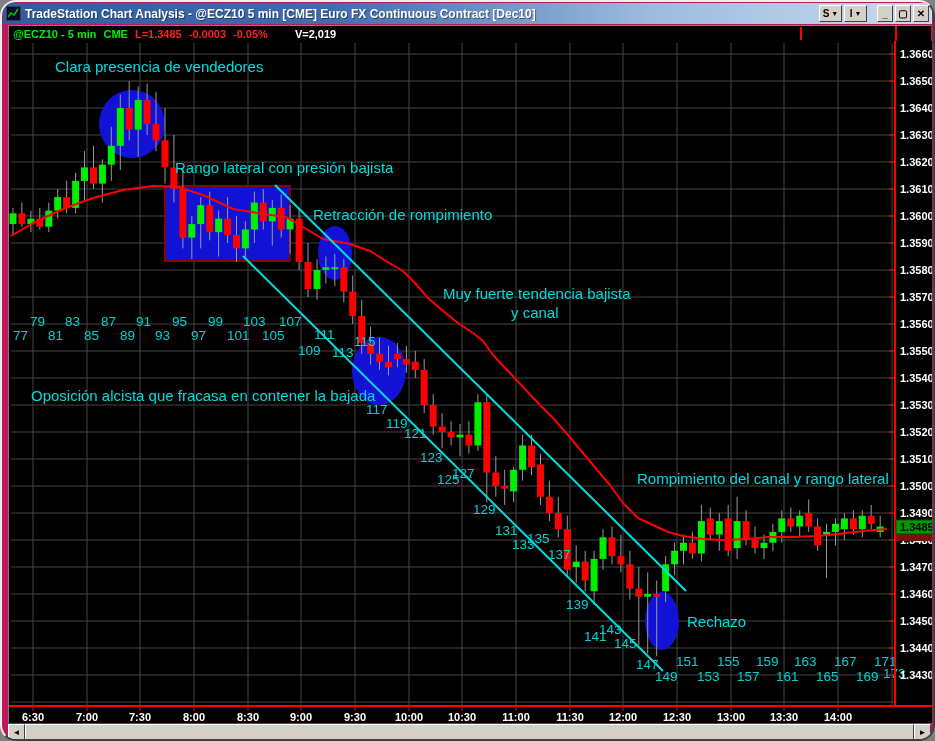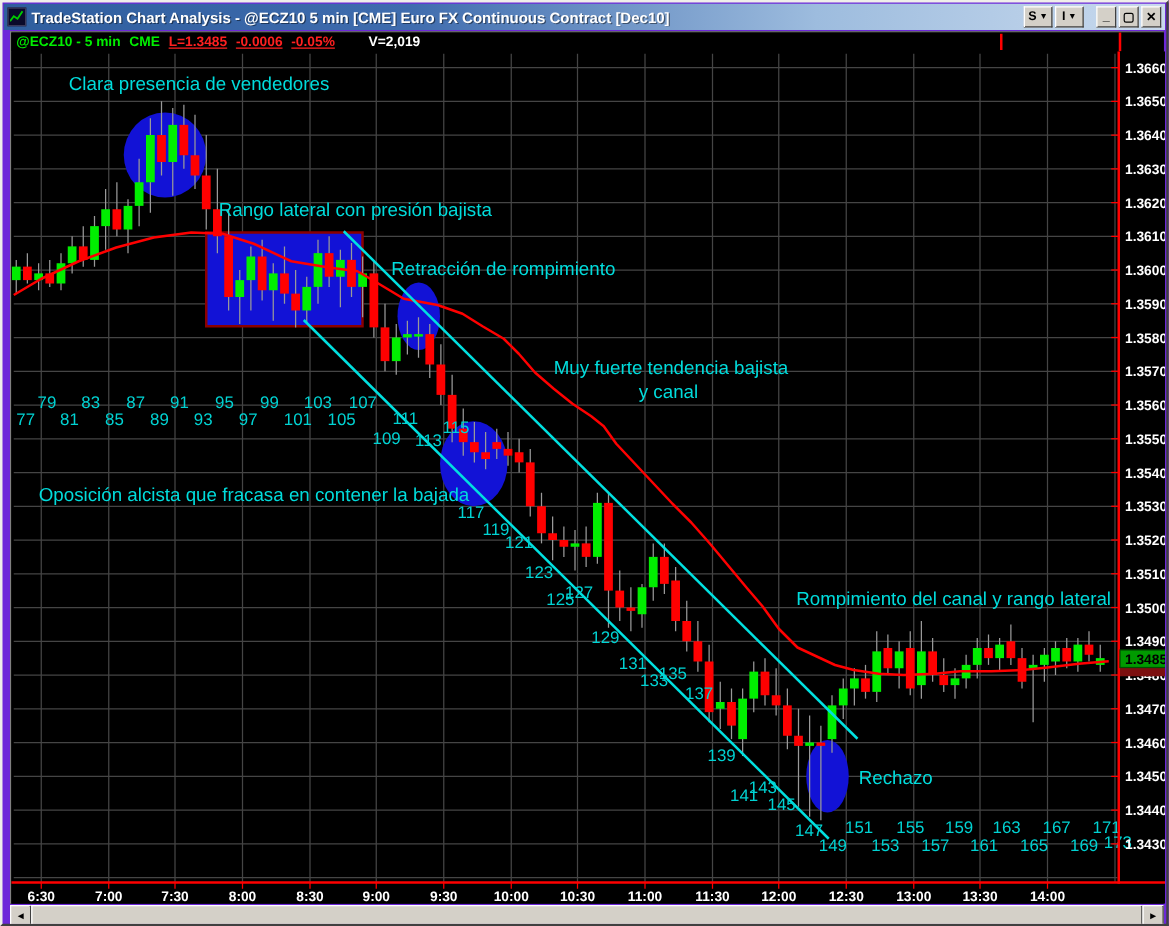--- a/index.html
+++ b/index.html
@@ -1,22 +1,22 @@
 <!DOCTYPE html>
 <html><head>
 <meta charset="utf-8">
 <style>
   html,body{margin:0;padding:0;background:#808080;}
   *{box-sizing:border-box;}
   .window{
     position:relative;width:935px;height:741px;
-    background:#6d28d9;
+    background:#be185d;
     border-top:2px solid #f0efea;border-left:2px solid #f0efea;
     border-right:2px solid #404040;border-bottom:2px solid #404040;
-    font-family:"Liberation Sans",sans-serif;overflow:hidden;
+    font-family:"Liberation Sans",sans-serif;overflow:hidden;border-radius:16px;
   }
   .titlebar{
     position:absolute;top:1px;left:1px;right:1px;height:21px;
     background:linear-gradient(90deg,#2f5e9e 0%,#3f6cae 35%,#9dbcde 70%,#c9daee 100%);
     display:flex;align-items:center;padding:0 3px;
   }
   .titlebar .app-icon{width:15px;height:15px;margin-right:4px;background:#0a0a2a;
     border:1px solid #3a3a5a;display:flex;align-items:center;justify-content:center;}
   .titlebar .title-text{color:#ffffff;font-size:12px;font-weight:bold;white-space:nowrap;
     text-shadow:1px 1px 0 rgba(0,0,0,.45);flex:1;overflow:hidden;}
@@ -32,21 +32,21 @@
   .content{
     position:absolute;left:6px;top:23px;width:923px;height:698px;background:#000;
     border-left:1px solid #808080;border-top:1px solid #808080;
   }
   .quotebar{
     position:absolute;left:0;top:0;width:100%;height:15px;background:#000;
     display:flex;align-items:center;font-size:11px;font-weight:bold;white-space:nowrap;
   }
   .quotebar span{margin-right:7px;}
   .q-sym,.q-exch{color:#00ee00;text-align:center;}
-  .q-last,.q-chg,.q-pct{color:#ff2020;text-decoration:underline;}
+  .q-last,.q-chg,.q-pct{color:#ff2020;}
   .q-vol{color:#ffffff;margin-left:20px;}
   .q-redtick{position:absolute;left:791px;top:1px;width:2px;height:13px;background:#ff0000;}
   .q-axisline{position:absolute;left:886px;top:0;width:2px;height:15px;background:#ff0000;}
   #chart-svg{position:absolute;left:0;top:15px;}
   .scrollbar{
     position:absolute;left:6px;top:722px;width:923px;height:17px;background:#d4d0c8;
     display:flex;align-items:stretch;
   }
   .sb-btn{
     width:17px;height:17px;background:#d4d0c8;color:#000;font-size:8px;
@@ -90,21 +90,21 @@
     <span class="tb-btn tb-sys">
       <span>✕</span>
     </span>
   </div>
 
   <div class="content">
     <div class="quotebar">
       <span class="q-sym" style="margin-left:4px">@ECZ10 - 5 min</span>
       <span class="q-exch">CME</span>
       <span class="q-last">L=1.3485</span>
-      <span class="q-chg">-0.0006</span>
+      <span class="q-chg">-0.0003</span>
       <span class="q-pct">-0.05%</span>
       <span class="q-vol">V=2,019</span>
       <span class="q-redtick"></span>
       <span class="q-axisline"></span>
     </div>
     <div id="chart-svg">
         <svg width="923" height="682" viewBox="6 38 923 682" xmlns="http://www.w3.org/2000/svg" style="display:block">
           <rect x="6" y="38" width="923" height="682" fill="#000"></rect>
           <g>
             <line x1="30" y1="40" x2="30" y2="703" stroke="#454545" stroke-width="1"></line>

